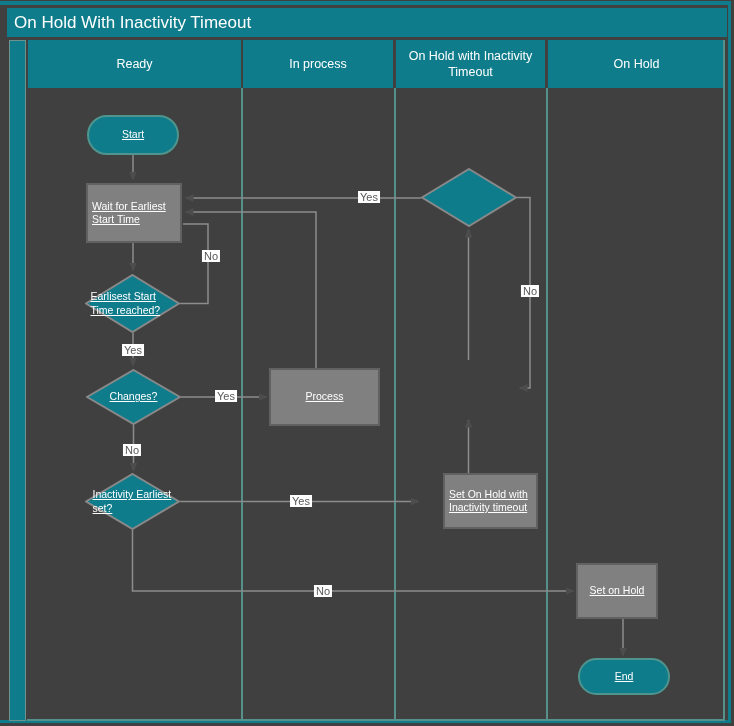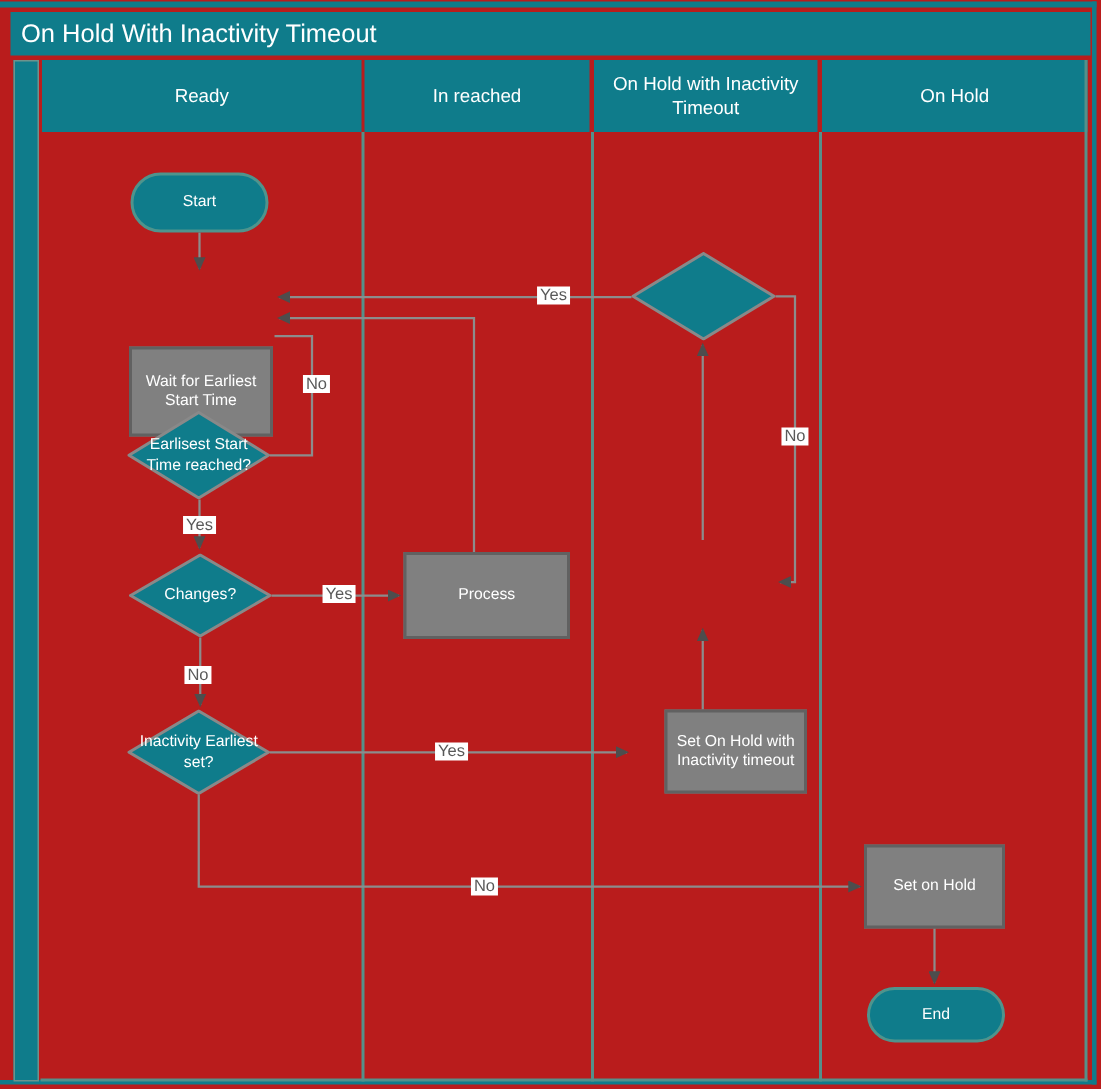--- a/index.html
+++ b/index.html
@@ -10,35 +10,35 @@
     --gray-border:#616161;
     --lane-line:#55908A;
     --strip-border:#6E938D;
     --connector:#8C8C8C;
     --arrow:#4D4D4D;
     --label-text:#595959;
     --header-text:#FFFFFF;
   }
   html,body{margin:0;padding:0;background:#fff;}
   body{font-family:"Liberation Sans", sans-serif;}
-  .canvas{position:relative;width:734px;height:726px;background:#b91c1c;overflow:hidden;}
+  .canvas{position:relative;width:734px;height:726px;background:#404040;overflow:hidden;}
   .page-frame{position:absolute;left:0;top:1px;width:731px;height:722px;
     border-top:4px solid var(--teal);border-right:3px solid var(--teal);
     border-bottom:3px solid var(--teal);box-sizing:border-box;}
   .title-bar{position:absolute;left:7px;top:8px;width:720px;height:29px;background:var(--teal);
     color:#fff;font-size:17px;line-height:29px;padding-left:7px;box-sizing:border-box;white-space:nowrap;}
   .left-strip{position:absolute;left:9px;top:40px;width:17px;height:681px;background:var(--teal);
     border:1px solid var(--strip-border);box-sizing:border-box;}
   .lane-header{position:absolute;top:40px;height:48px;background:var(--teal);color:var(--header-text);
     display:flex;align-items:center;justify-content:center;text-align:center;
     font-size:12.5px;line-height:1.3;box-sizing:border-box;padding:0 8px;}
   .lane-line{position:absolute;width:2px;background:var(--lane-line);}
   .bottom-line{position:absolute;height:2px;background:var(--lane-line);}
   .node{position:absolute;box-sizing:border-box;color:#fff;display:flex;align-items:center;
-    justify-content:center;text-align:center;font-size:10.5px;line-height:1.25;}
+    justify-content:center;text-align:left;font-size:10.5px;line-height:1.25;text-decoration:underline;}
   .node-rect{background:var(--gray-fill);border:2px solid var(--gray-border);padding:2px 4px;}
   .node-stadium{background:var(--teal);border:2px solid var(--stadium-border);border-radius:20px;}
   .node-diamond{background:transparent;}
   .node-diamond svg{position:absolute;left:0;top:0;width:100%;height:100%;}
   .node-diamond polygon{fill:var(--teal);stroke:var(--diamond-border);stroke-width:2;}
   .diamond-text{position:relative;z-index:1;}
   .connector-layer{position:absolute;left:0;top:0;width:734px;height:726px;pointer-events:none;}
   .connector{fill:none;stroke:var(--connector);stroke-width:1.5;pointer-events:stroke;}
   #arw path{fill:var(--arrow);}
   .edge-label{position:absolute;transform:translate(-50%,-50%);background:#fff;color:var(--label-text);
@@ -54,21 +54,21 @@
   <div class="title-bar">
     <span>On Hold With Inactivity Timeout</span>
   </div>
 
   <div class="left-strip"></div>
 
   <div class="lane-header" style="left:28px;width:213px;text-align:right;">
     <span>Ready</span>
   </div>
   <div class="lane-header" style="left:243px;width:150px;">
-    <span>In reached</span>
+    <span>In process</span>
   </div>
   <div class="lane-header" style="left:396px;width:149px;">
     <span>On Hold with Inactivity Timeout</span>
   </div>
   <div class="lane-header" style="left:548px;width:177px;">
     <span>On Hold</span>
   </div>
 
   <div class="lane-line" style="left:241px;top:88px;height:633px;"></div>
   <div class="lane-line" style="left:394px;top:88px;height:633px;"></div>
@@ -95,21 +95,21 @@
     <path class="connector" d="M468.5,360 L468.5,230" marker-end="url(#arw)"></path>
     <path class="connector" d="M517,197.5 L530,197.5 L530,388 L520,388" marker-end="url(#arw)"></path>
     <path class="connector" d="M421,198 L186,198" marker-end="url(#arw)"></path>
     <path class="connector" d="M623,619 L623,655" marker-end="url(#arw)"></path>
   </svg>
 
   <div class="node node-stadium" style="left:87px;top:115px;width:92px;height:40px;">
     <span>Start</span>
   </div>
 
-  <div class="node node-rect" style="left:86px;top:183px;width:96px;height:60px;margin-top:48px;">
+  <div class="node node-rect" style="left:86px;top:183px;width:96px;height:60px;">
     <span>Wait for Earliest Start Time</span>
   </div>
 
   <div class="node node-diamond" style="left:85px;top:274px;width:95px;height:59px;">
     <svg viewBox="0 0 95 59">
         <polygon points="47.5,1 94,29.5 47.5,58 1,29.5"></polygon>
       </svg>
     <span class="diamond-text" style="width:84px;">Earlisest Start Time reached?</span>
   </div>
 
@@ -135,21 +135,21 @@
     <svg viewBox="0 0 96 59">
         <polygon points="48,1 95,29.5 48,58 1,29.5"></polygon>
       </svg>
   </div>
 
 
   <div class="node node-rect" style="left:421px;top:473px;width:95px;height:56px;margin-left:22px;">
     <span>Set On Hold with Inactivity timeout</span>
   </div>
 
-  <div class="node node-rect" style="left:576px;top:563px;width:94px;height:56px;">
+  <div class="node node-rect" style="left:576px;top:563px;width:82px;height:56px;">
     <span>Set on Hold</span>
   </div>
 
   <div class="node node-stadium" style="left:578px;top:658px;width:92px;height:37px;border-radius:19px;">
     <span>End</span>
   </div>
 
   <span class="edge-label" style="left:369px;top:197px;">Yes</span>
   <span class="edge-label" style="left:211px;top:256px;">No</span>
   <span class="edge-label" style="left:133px;top:350px;">Yes</span>

